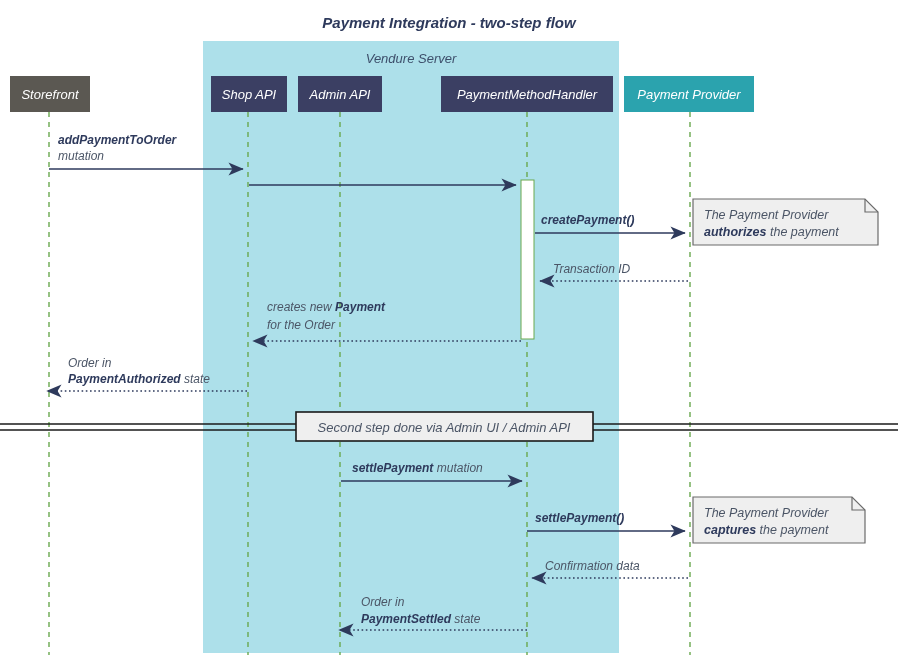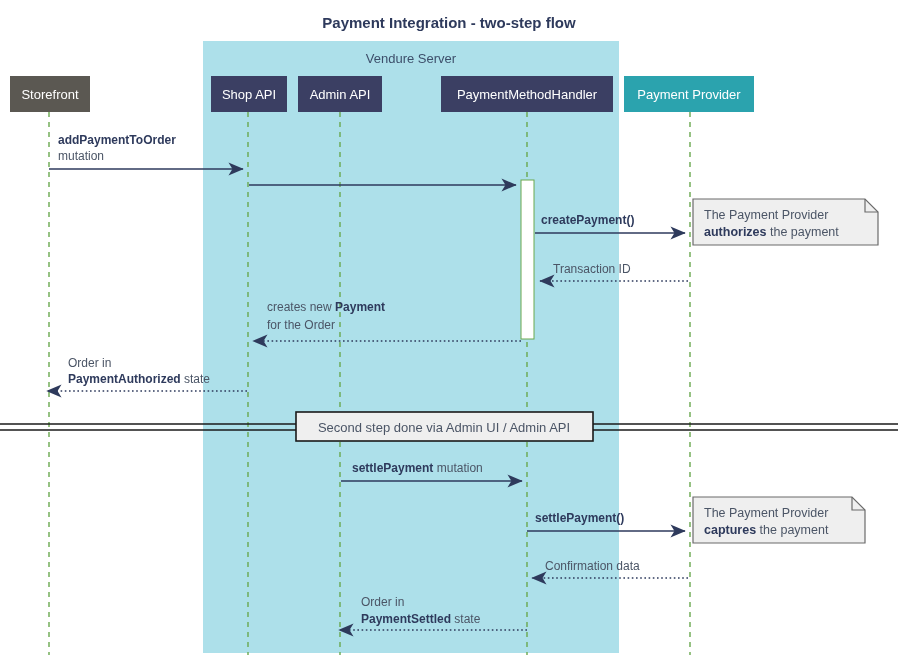--- a/index.html
+++ b/index.html
@@ -1,18 +1,18 @@
 <!DOCTYPE html>
 <html><head>
 <meta charset="utf-8">
 <style>
   html,body{margin:0;padding:0;background:#ffffff;}
   body{width:898px;height:665px;position:relative;overflow:hidden;
        font-family:"Liberation Sans","DejaVu Sans",sans-serif;}
-  #stage{position:absolute;left:0;top:0;width:898px;height:665px;}
+  #stage{position:absolute;left:0;top:0;width:898px;height:665px;font-style:italic;}
   svg{position:absolute;left:0;top:0;}
   .ttl{font-size:15px;font-weight:bold;fill:#2e3a5c;}
   .boxlbl{font-size:13px;fill:#ffffff;}
   .grouplbl{font-size:13px;fill:#3d4f6b;}
   .msg{font-size:12px;fill:#4b5566;}
   .notetxt{font-size:12.5px;fill:#4b5566;}
   .divtxt{font-size:13px;fill:#4b5566;}
 </style>
 </head>
 <body>

